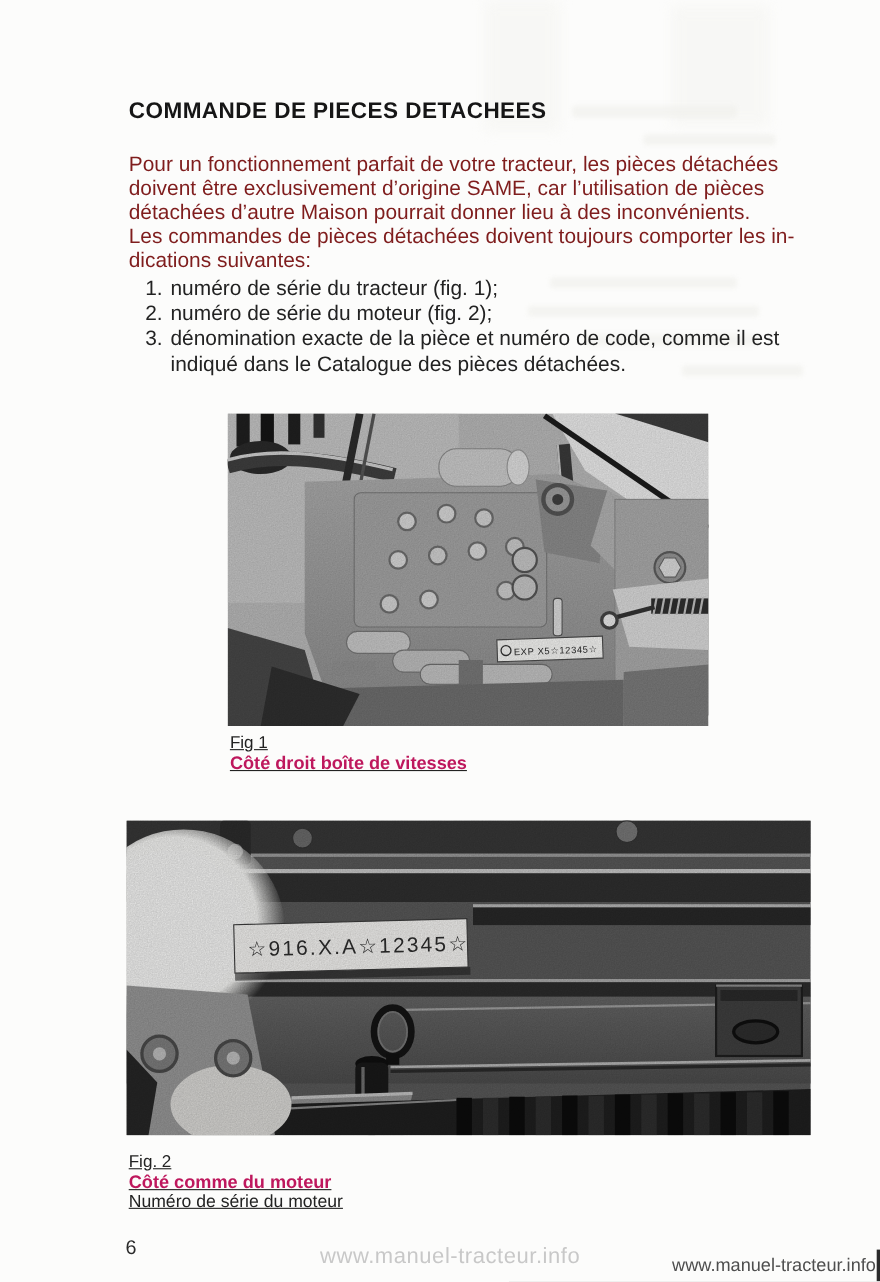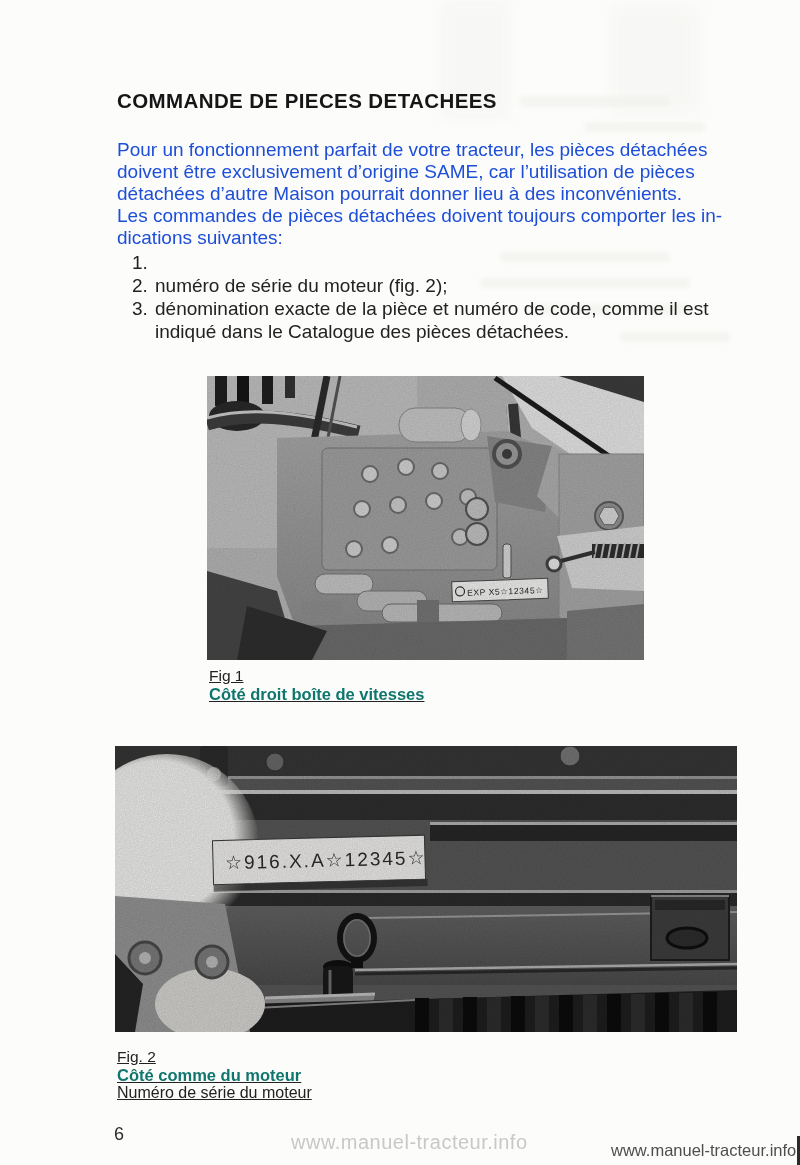--- a/index.html
+++ b/index.html
@@ -15,29 +15,29 @@
   .abs{position:absolute;}
   .title{
     left:117px;top:89px;
     font-size:20.5px;font-weight:bold;letter-spacing:.4px;
     color:#161616;
   }
   .paragraph{
     left:117px;top:139px;width:655px;
     font-size:19px;line-height:22px;
     white-space:pre-line;
-    color:#1d4ed8;
+    color:#7f1d1d;
   }
   .olist{left:117px;top:251px;width:650px;font-size:19px;line-height:23px;color:#222;}
   .li{display:flex;align-items:flex-start;padding-left:15px;}
   .li .num{flex:0 0 23px;width:23px;}
   .li .litext{white-space:pre-line;}
   .caption{font-size:16px;line-height:18px;color:#222;text-decoration:underline;}
   .cap-label{font-size:15.5px;}
-  .cap-title{font-size:16.5px;font-weight:bold;color:#0f766e;}
+  .cap-title{font-size:16.5px;font-weight:bold;color:#be185d;}
   .photo{display:block;}
   .pagenum{left:114px;top:1124px;font-size:18px;color:#2a2a2a;}
   .wm-center{left:291px;top:1131px;font-size:20px;letter-spacing:.5px;color:#c8c8c8;}
   .wm-right{left:611px;top:1141px;font-size:16.5px;color:#4e4e4e;}
   .edge-tick{right:0;top:1136px;width:3px;height:29px;background:#2b2b2b;}
   .ghost{background:#f0f0ec;filter:blur(2px);opacity:.65;border-radius:3px;}
   .ghost-band{background:#f6f6f3;filter:blur(6px);opacity:.7;}
 </style>
 </head>
 <body>
@@ -57,20 +57,21 @@
 
   <div class="abs paragraph">Pour un fonctionnement parfait de votre tracteur, les pièces détachées
 doivent être exclusivement d’origine SAME, car l’utilisation de pièces
 détachées d’autre Maison pourrait donner lieu à des inconvénients.
 Les commandes de pièces détachées doivent toujours comporter les in-
 dications suivantes:</div>
 
   <div class="abs olist">
     <div class="li">
       <span class="num">1.</span>
+      <span class="litext">numéro de série du tracteur (fig. 1);</span>
     </div>
     <div class="li">
       <span class="num">2.</span>
       <span class="litext">numéro de série du moteur (fig. 2);</span>
     </div>
     <div class="li">
       <span class="num">3.</span>
       <span class="litext">dénomination exacte de la pièce et numéro de code, comme il est
 indiqué dans le Catalogue des pièces détachées.</span>
     </div>

